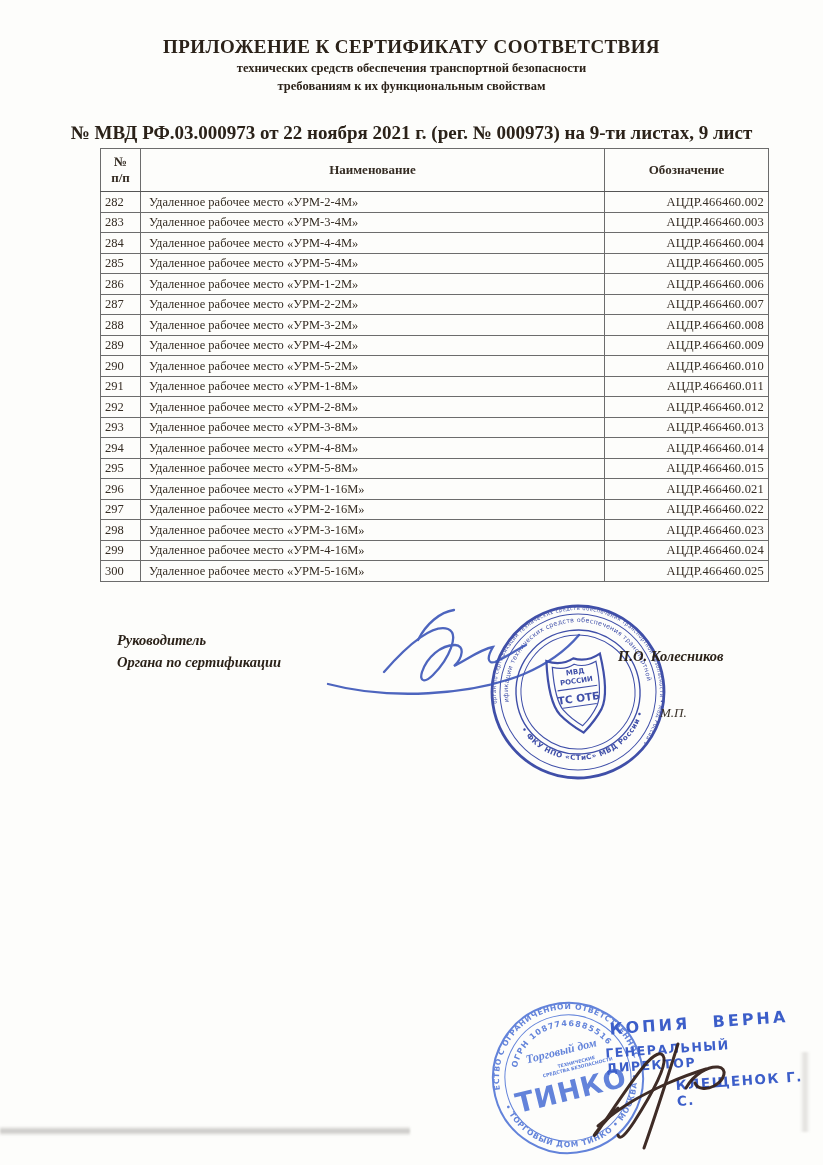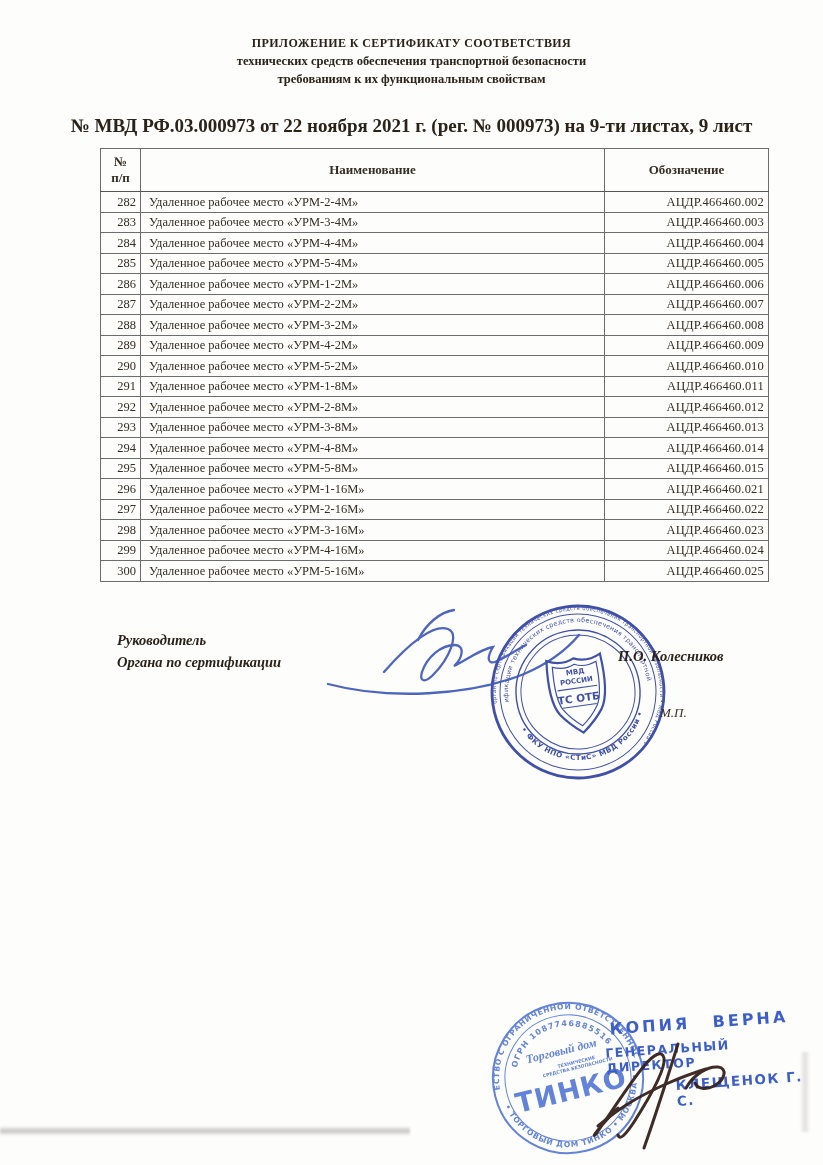--- a/index.html
+++ b/index.html
@@ -3,38 +3,38 @@
 <meta charset="utf-8">
 <style>
   html,body{margin:0;padding:0;background:#e8e8e6;}
   .page{
     position:relative; width:823px; height:1165px; margin:0 auto;
     background:#fdfdfb; overflow:hidden;
     font-family:"Liberation Serif", serif; color:#2e261e;
   }
   
   .doc-header{position:absolute; top:36px; left:0; width:100%; text-align:center;}
-  .t1{font-size:12px; font-weight:bold; letter-spacing:.4px; color:#2b2219;}
+  .t1{font-size:19px; font-weight:bold; letter-spacing:.4px; color:#2b2219;}
   .t2{font-size:12.5px; font-weight:bold; margin-top:3px; color:#2b2219;}
   .tnum{font-size:19px; font-weight:bold; margin-top:28px; color:#2b2219;}
   
   table.doc-table{
     position:absolute; left:100px; top:148px; width:668px;
     border-collapse:collapse; table-layout:fixed;
     font-size:12.5px; color:#352c23;
   }
   .doc-table th,.doc-table td{border:1px solid #6c6c6c;}
   .doc-table{border:1.5px solid #555;}
   .doc-table th{
     height:40px; font-size:13px; font-weight:bold; text-align:center;
     border-bottom:1.5px solid #555; background:#fdfdfb; line-height:1.25;
   }
   .doc-table td{height:19.5px; padding:0 4px; line-height:1;}
   .col-num{width:40px;} .col-name{width:464px;} .col-des{width:164px;}
-  .c-num{text-align:right;}
+  .c-num{text-align:left;}
   .c-name{text-align:left; padding-left:8px !important;}
   .c-des{text-align:right; letter-spacing:.2px;}
   
   .sig-role{
     position:absolute; left:117px; top:630px;
     font-weight:bold; font-style:italic; font-size:14.5px; line-height:1.5; color:#2b2219;
   }
   .signer-name{
     position:absolute; left:618px; top:648px; z-index:5;
     font-weight:bold; font-style:italic; font-size:14.5px; color:#2b2219;

